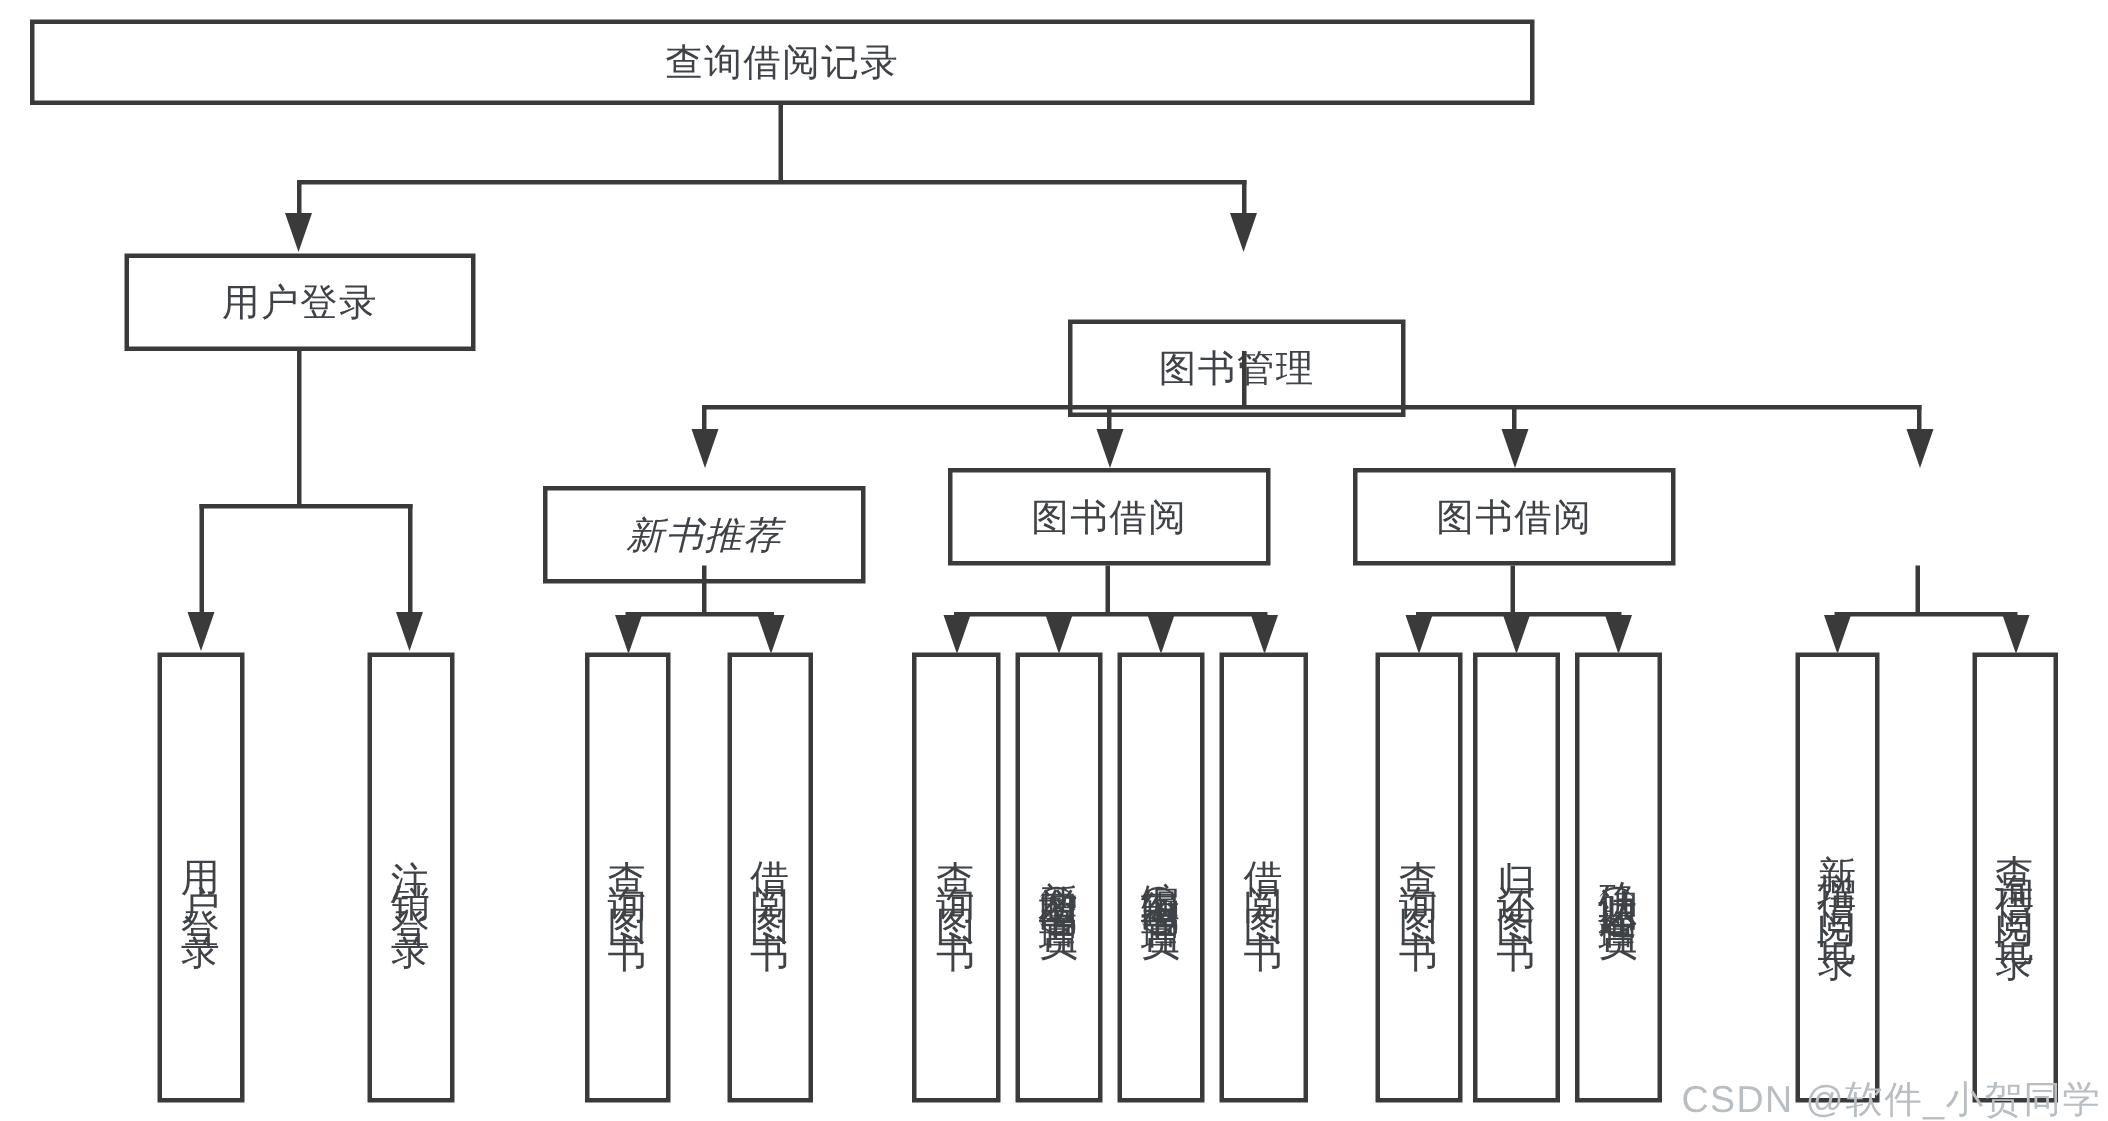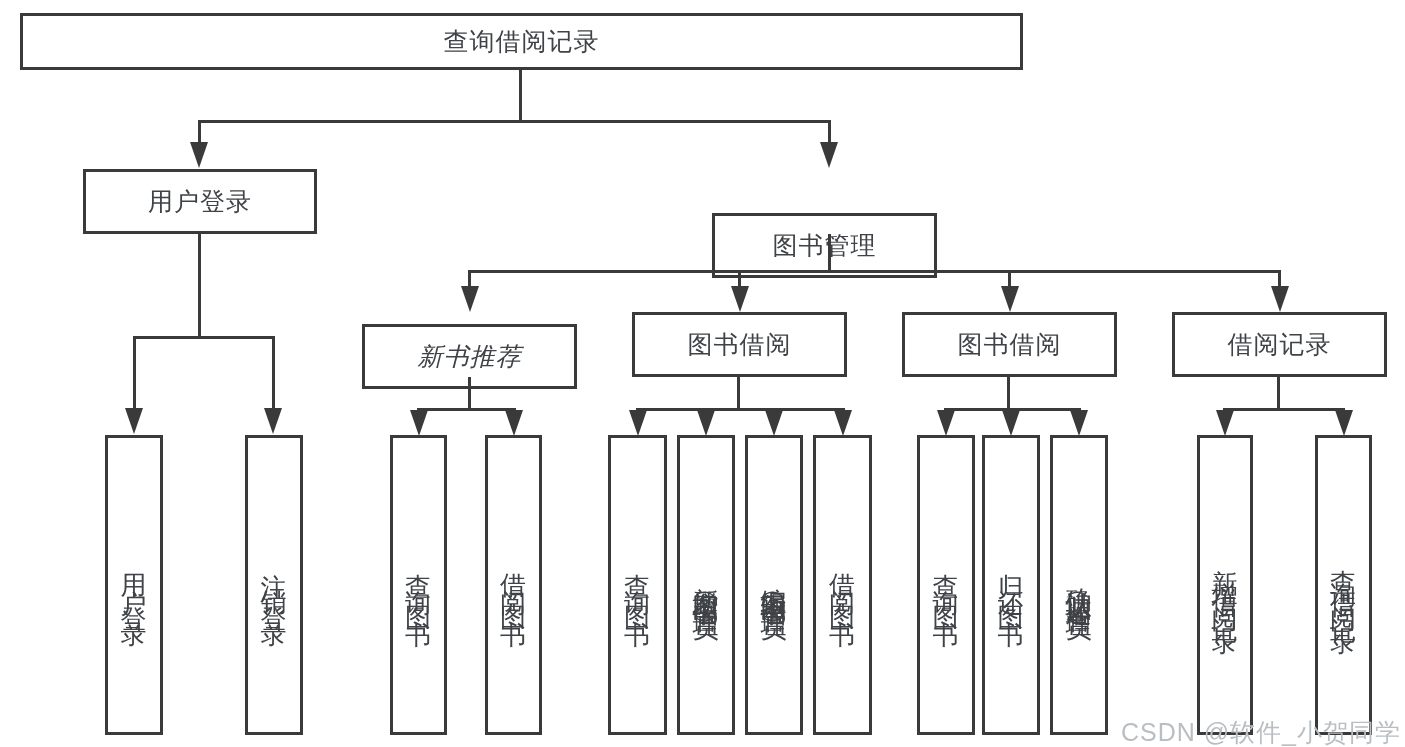--- a/index.html
+++ b/index.html
@@ -101,23 +101,20 @@
 
   <div class="box" style="left:362px;top:324px;width:215px;height:65px;font-style:italic;">
     <span class="hlabel">新书推荐</span>
   </div>
   <div class="box" style="left:632px;top:312px;width:215px;height:65px;">
     <span class="hlabel">图书借阅</span>
   </div>
   <div class="box" style="left:902px;top:312px;width:215px;height:65px;">
     <span class="hlabel">图书借阅</span>
   </div>
-  <div class="box" style="left:1172px;top:312px;width:215px;height:65px;">
-    <span class="hlabel">借阅记录</span>
-  </div>
 
   <div class="vline" style="left:468px;top:377px;height:31px;"></div>
   <div class="hline" style="left:417px;top:408px;width:99px;"></div>
   <div class="arrow" style="left:410px;top:410px;"></div>
   <div class="arrow" style="left:505px;top:410px;"></div>
 
   <div class="vline" style="left:737px;top:377px;height:31px;"></div>
   <div class="hline" style="left:636px;top:408px;width:209px;"></div>
   <div class="arrow" style="left:629px;top:410px;"></div>
   <div class="arrow" style="left:697px;top:410px;"></div>

